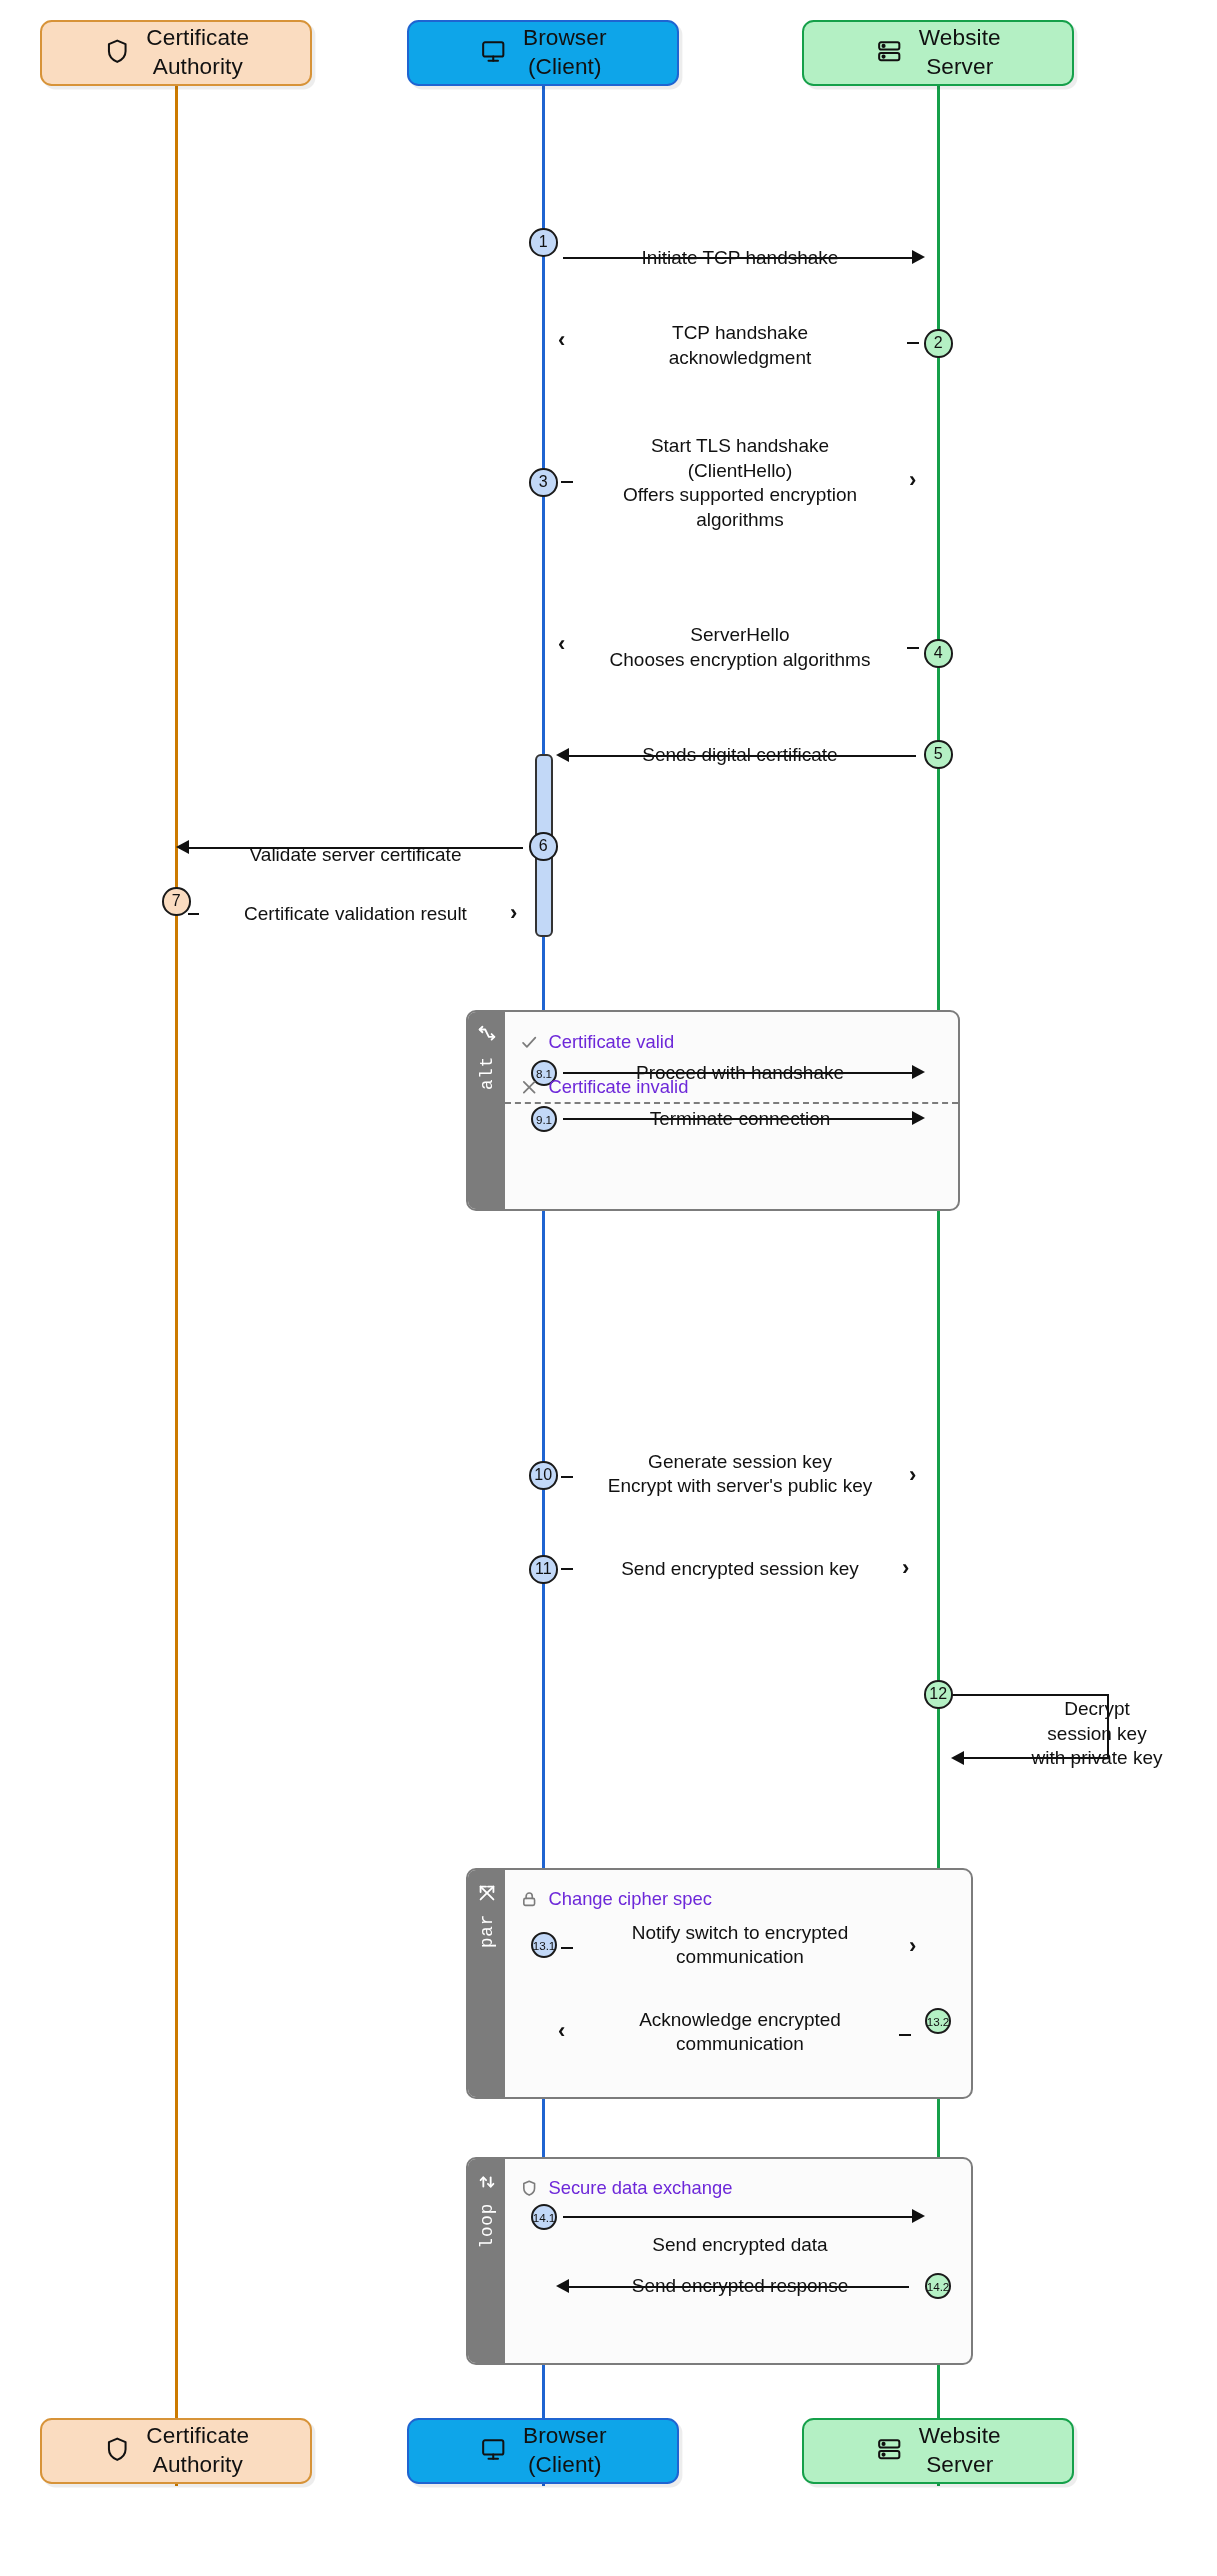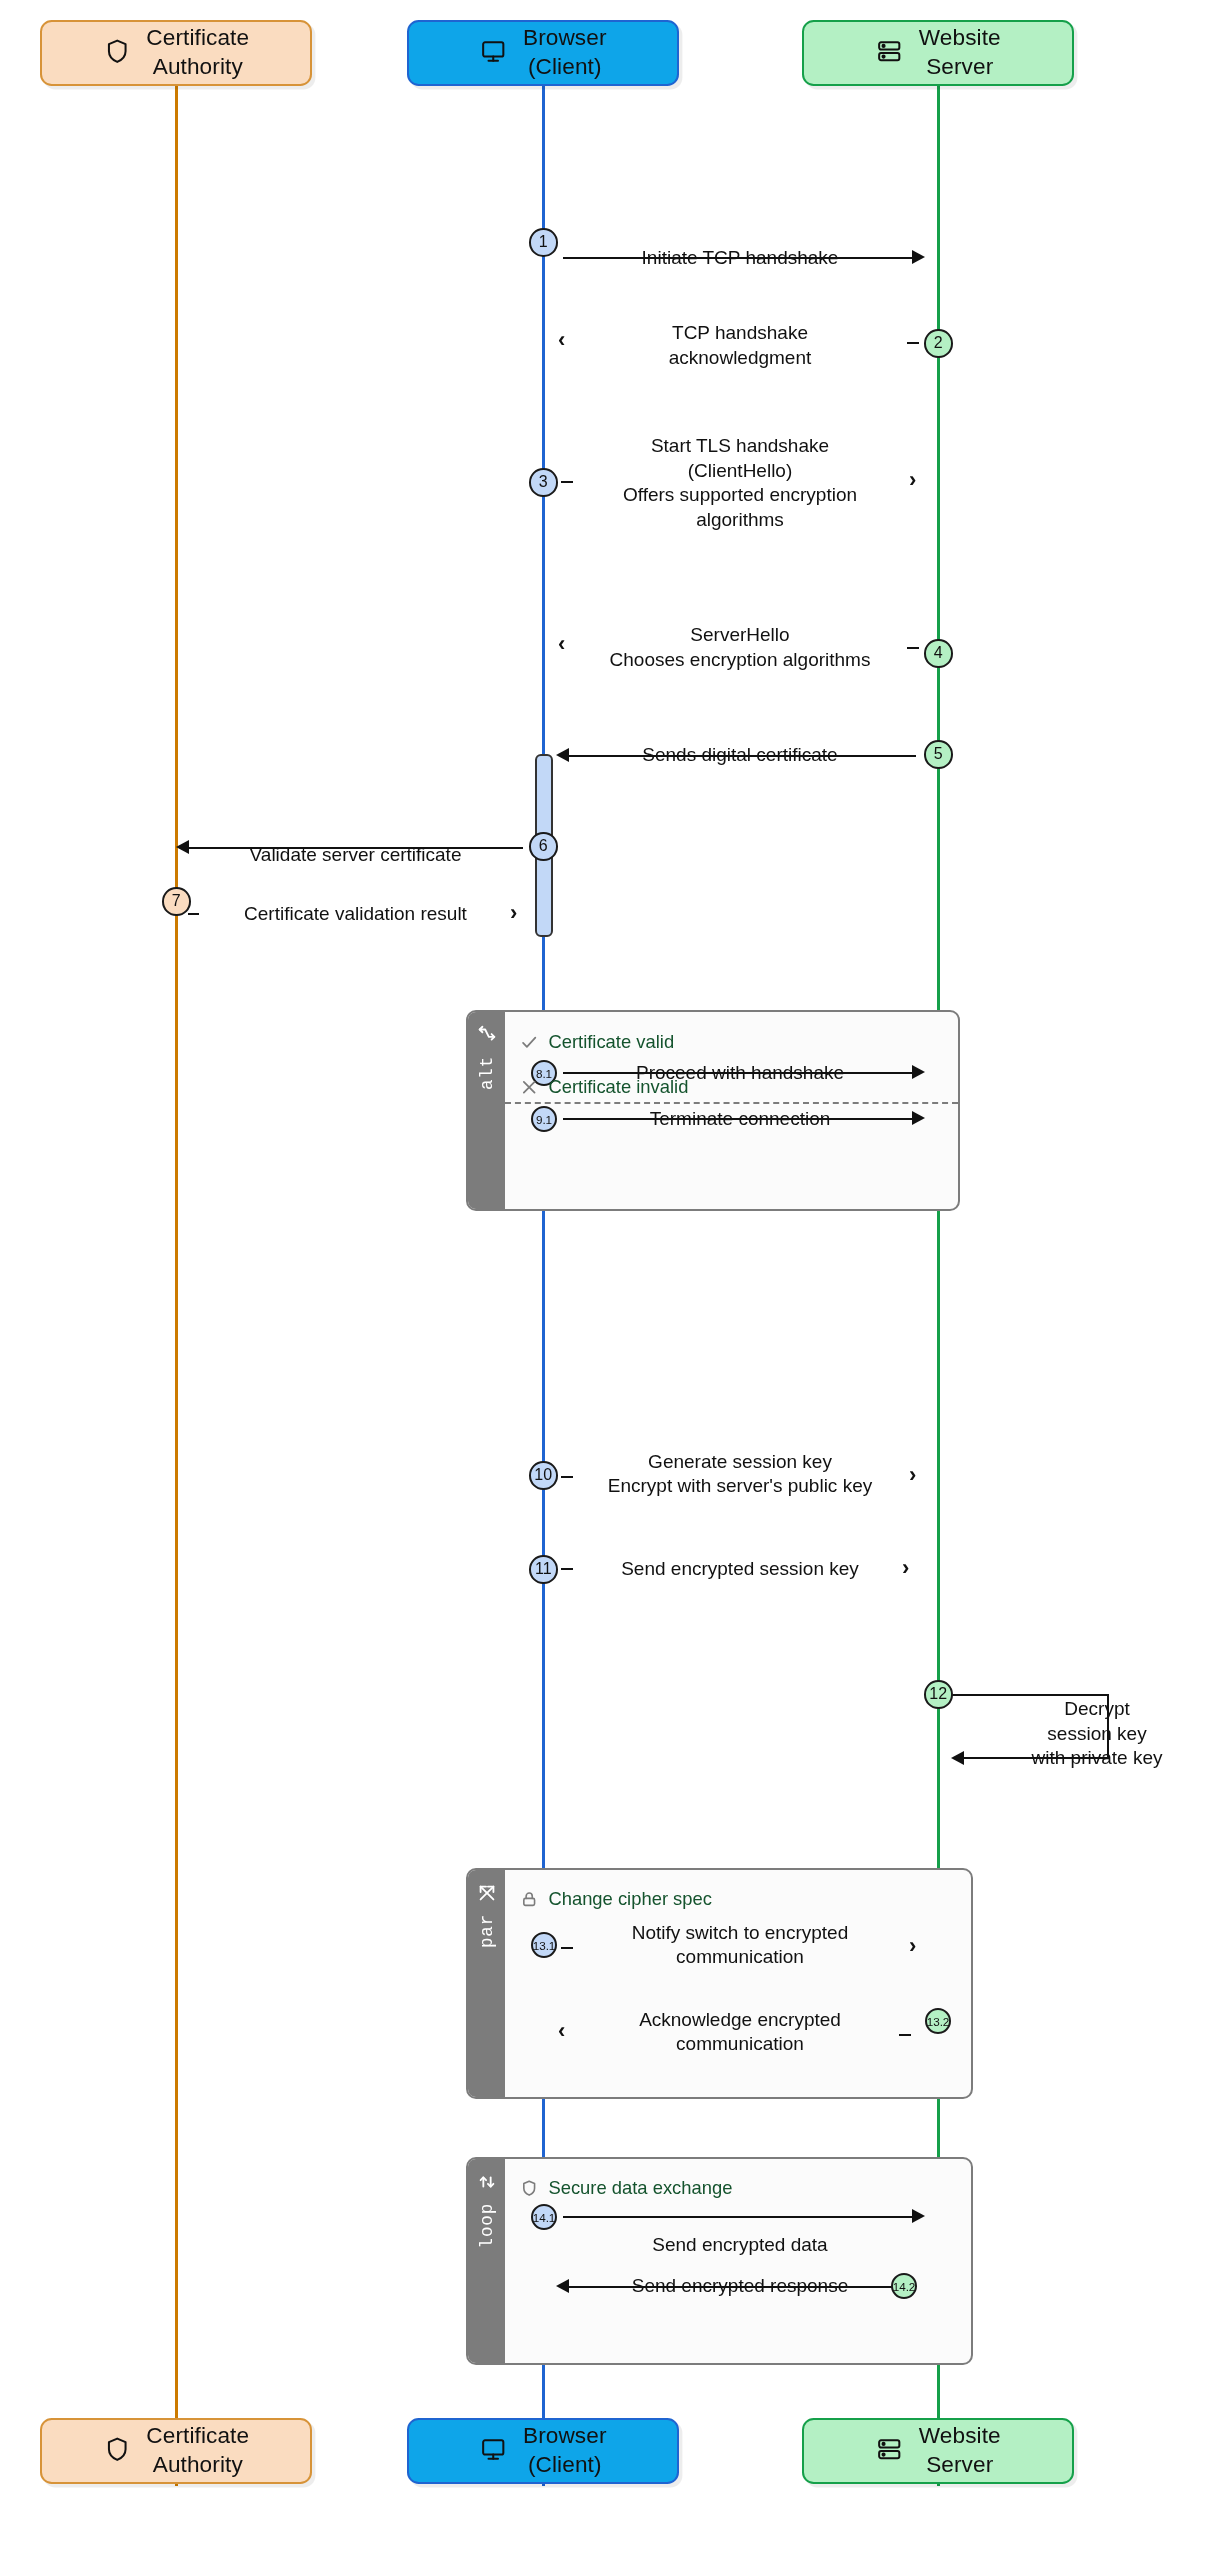--- a/index.html
+++ b/index.html
@@ -68,21 +68,21 @@
     display:flex;flex-direction:column;align-items:center;padding-top:11.7px;gap:10px;
   }
   .frag-tab .tabicon{color:#fff;width:22px;height:22px;display:block;}
   .frag-tab .tablabel{
     color:#fff;font-size:17.6px;letter-spacing:0.8px;
     font-family:"Liberation Mono","DejaVu Sans Mono",monospace;
     writing-mode:vertical-rl;transform:rotate(180deg);white-space:nowrap;
   }
   .frag-title{
     position:absolute;display:flex;align-items:center;gap:10px;
-    font-size:18.4px;color:#14532d;white-space:nowrap;z-index:8;
+    font-size:18.4px;color:#6d28d9;white-space:nowrap;z-index:8;
   }
   .frag-title .ticon{display:block;width:18.4px;height:18.4px;flex:0 0 auto;}
   .frag-divider{position:absolute;border-top:2.5px dashed #7c7c7c;z-index:4;}
 
   
   .selfmsg{position:absolute;z-index:6;}
   .selfmsg .seg{position:absolute;background:#111;}
   .selfmsg .slabel{
     position:absolute;font-size:19px;line-height:1.3;color:#111;
     text-align:center;white-space:pre-line;
@@ -291,21 +291,21 @@
     <div class="arrowhead ah-right" style="left:369px;top:9.2px;"></div>
     <div class="lbl" style="top:5px;margin-top:28px;">Send encrypted data</div>
   </div>
   <div class="seqnum sn-blue small" style="left:531px;top:2204px;width:26px;height:26px;">14.1</div>
 
   <div class="msg" style="left:543px;top:2269px;width:394px;height:34px;">
     <div class="arrowhead ah-left" style="left:12.6px;top:10px;"></div>
     <div class="arrowline" style="left:24px;top:17px;width:342px;"></div>
     <div class="lbl" style="top:5px;">Send encrypted response</div>
   </div>
-  <div class="seqnum sn-green small" style="left:891px;top:2273px;width:26px;height:26px;">14.2</div>
+  <div class="seqnum sn-green small" style="left:925px;top:2273px;width:26px;height:26px;">14.2</div>
 
   <div class="actor actor-ca" style="left:40px;top:20px;width:272px;height:66px;">
     <span class="ic">
       <svg viewBox="0 0 24 24" width="28.5" height="28.5" fill="none" stroke="#111" stroke-width="1.7" stroke-linejoin="round">
           <path d="M12 3 L19 6 v6 c0 4.5 -3.2 7.4 -7 9 c-3.8 -1.6 -7 -4.5 -7 -9 V6 Z"></path>
         </svg>
     </span>
     <span class="nm">Certificate
 Authority</span>
   </div>

